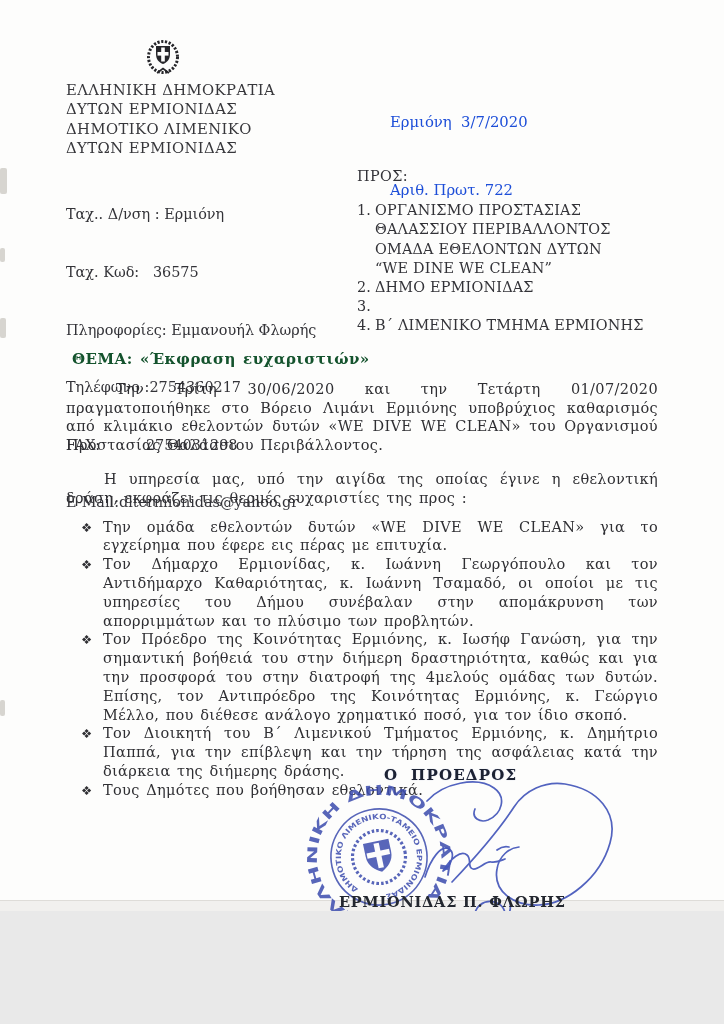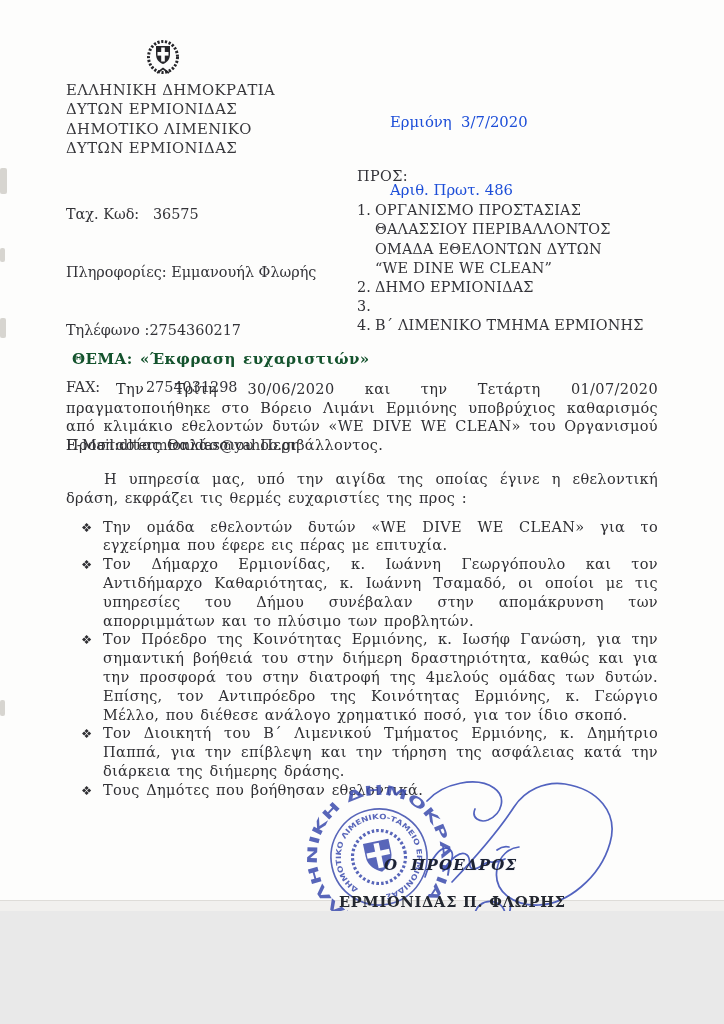--- a/index.html
+++ b/index.html
@@ -24,21 +24,21 @@
   .body-block { position:absolute; left:66px; top:350px; width:592px; font-size:14.5px; line-height:18.8px; letter-spacing:.35px; word-spacing:1.5px; text-align:justify; }
   .subject { font-weight:bold; font-size:15px; letter-spacing:.5px; margin-left:6px; color:#14532d; }
   .para { margin:11px 0 0 0; text-indent:50px; }
   .para.second { margin-top:15px; text-indent:38px; }
   .thanks-list { list-style:none; margin:10px 0 0 0; padding:0 0 0 37px; }
   .thanks-list li { position:relative; margin:0; }
   .thanks-list li::before { content:"❖"; position:absolute; left:-22px; top:1px; font-size:12.5px; letter-spacing:0; }
   
   .stamp { position:absolute; left:294px; top:772px; z-index:1; }
   .sig-svg { position:absolute; left:380px; top:760px; z-index:3; }
-  .sig-title { position:absolute; left:384px; top:856px; z-index:4; font-weight:bold; font-size:15px; letter-spacing:1.2px; white-space:pre; color:#1c2232; text-shadow:0 0 1px rgba(45,65,170,.35);font-style:italic; }
+  .sig-title { position:absolute; left:384px; top:766px; z-index:4; font-weight:bold; font-size:15px; letter-spacing:1.2px; white-space:pre; color:#1c2232; text-shadow:0 0 1px rgba(45,65,170,.35); }
   .sig-name { position:absolute; left:339px; top:893px; z-index:4; font-weight:bold; font-size:14.5px; letter-spacing:.8px; color:#23272f; }
   
   .smudge { position:absolute; background:#a8a49c; opacity:.45; border-radius:2px; }
   .scan-bottom { position:absolute; left:0; bottom:0; width:724px; height:10px; background:#f1f0ee; border-top:1px solid #dedcd8; }
 </style>
 </head>
 <body>
 
 <div class="page">
 
@@ -52,24 +52,25 @@
 
   <div class="org-block">
     <div>ΕΛΛΗΝΙΚΗ ΔΗΜΟΚΡΑΤΙΑ</div>
     <div>ΔΥΤΩΝ ΕΡΜΙΟΝΙΔΑΣ</div>
     <div>ΔΗΜΟΤΙΚΟ ΛΙΜΕΝΙΚΟ</div>
     <div>ΔΥΤΩΝ ΕΡΜΙΟΝΙΔΑΣ</div>
   </div>
 
   <div class="date-block">
     <div>Ερμιόνη  3/7/2020</div>
-    <div class="proto">Αριθ. Πρωτ. 486</div>
+    <div class="proto">Αριθ. Πρωτ. 722</div>
   </div>
 
   <div class="contact-block">
+    <div>Ταχ.. Δ/νση : Ερμιόνη</div>
     <div>Ταχ. Κωδ:   36575</div>
     <div>Πληροφορίες: Εμμανουήλ Φλωρής</div>
     <div>Τηλέφωνο :2754360217</div>
     <div>FAX:          2754031298</div>
     <div>E-Mail:dltermionidas@yahoo.gr</div>
   </div>
 
   <div class="recipients">
     <div class="pros">ΠΡΟΣ:</div>
     <div class="rec-item">

